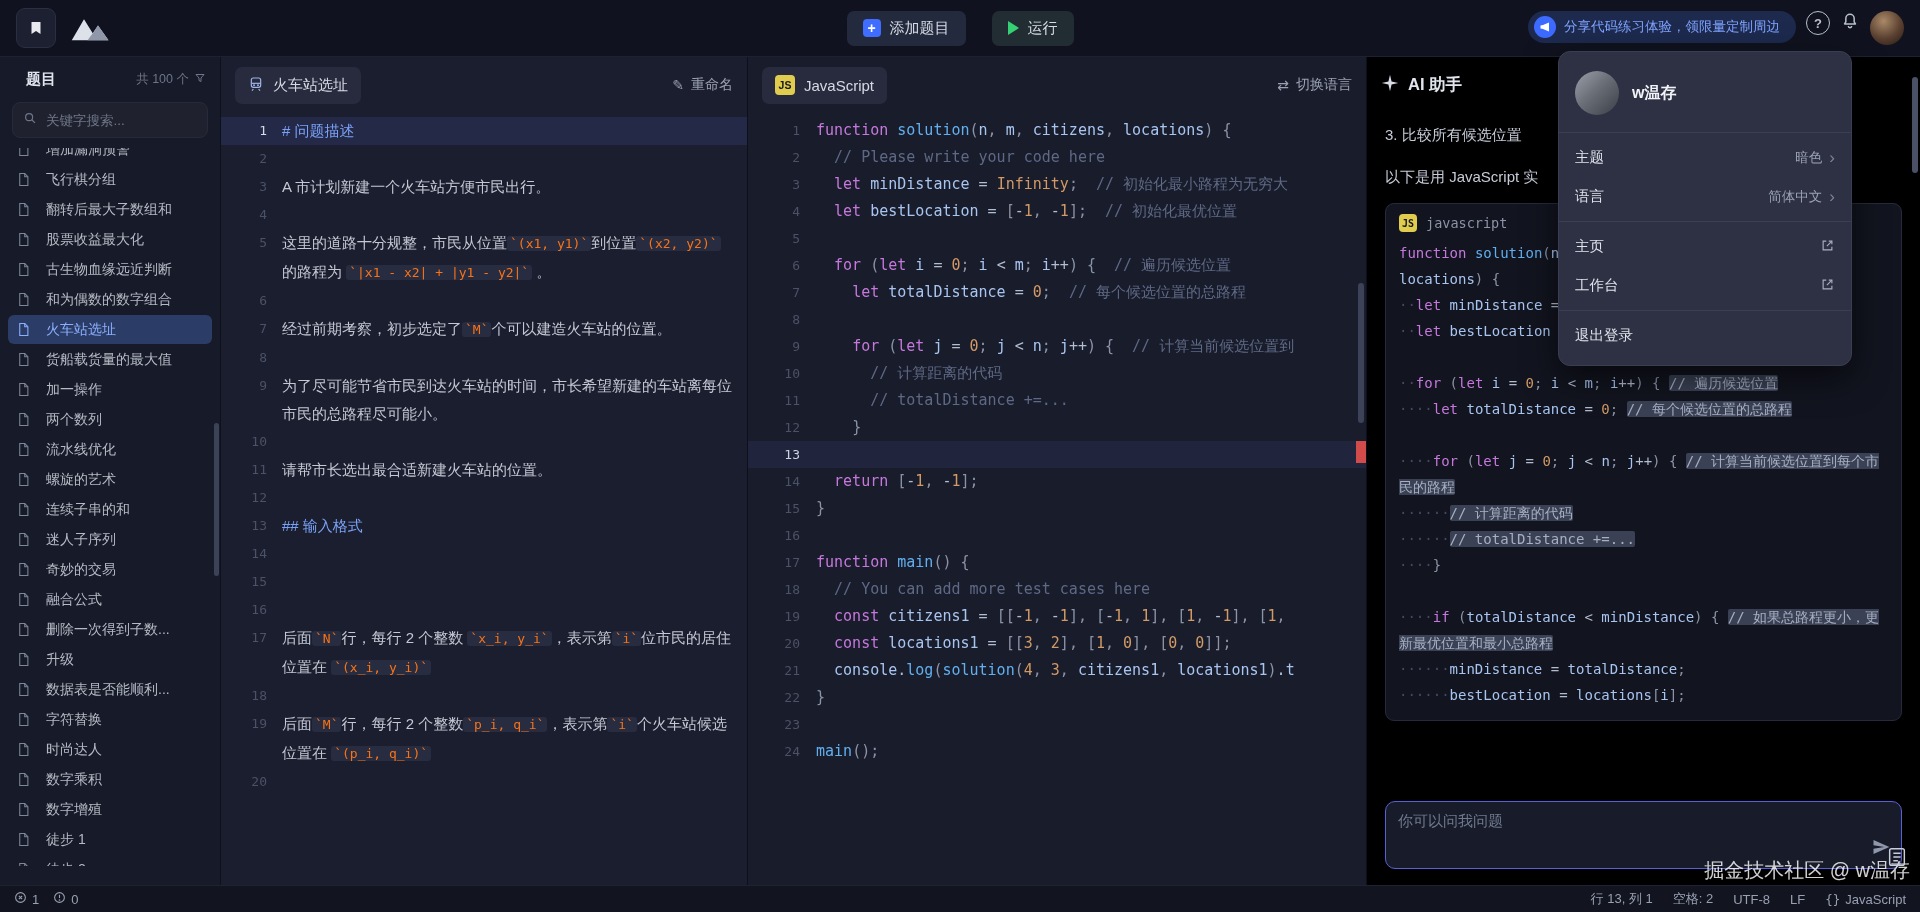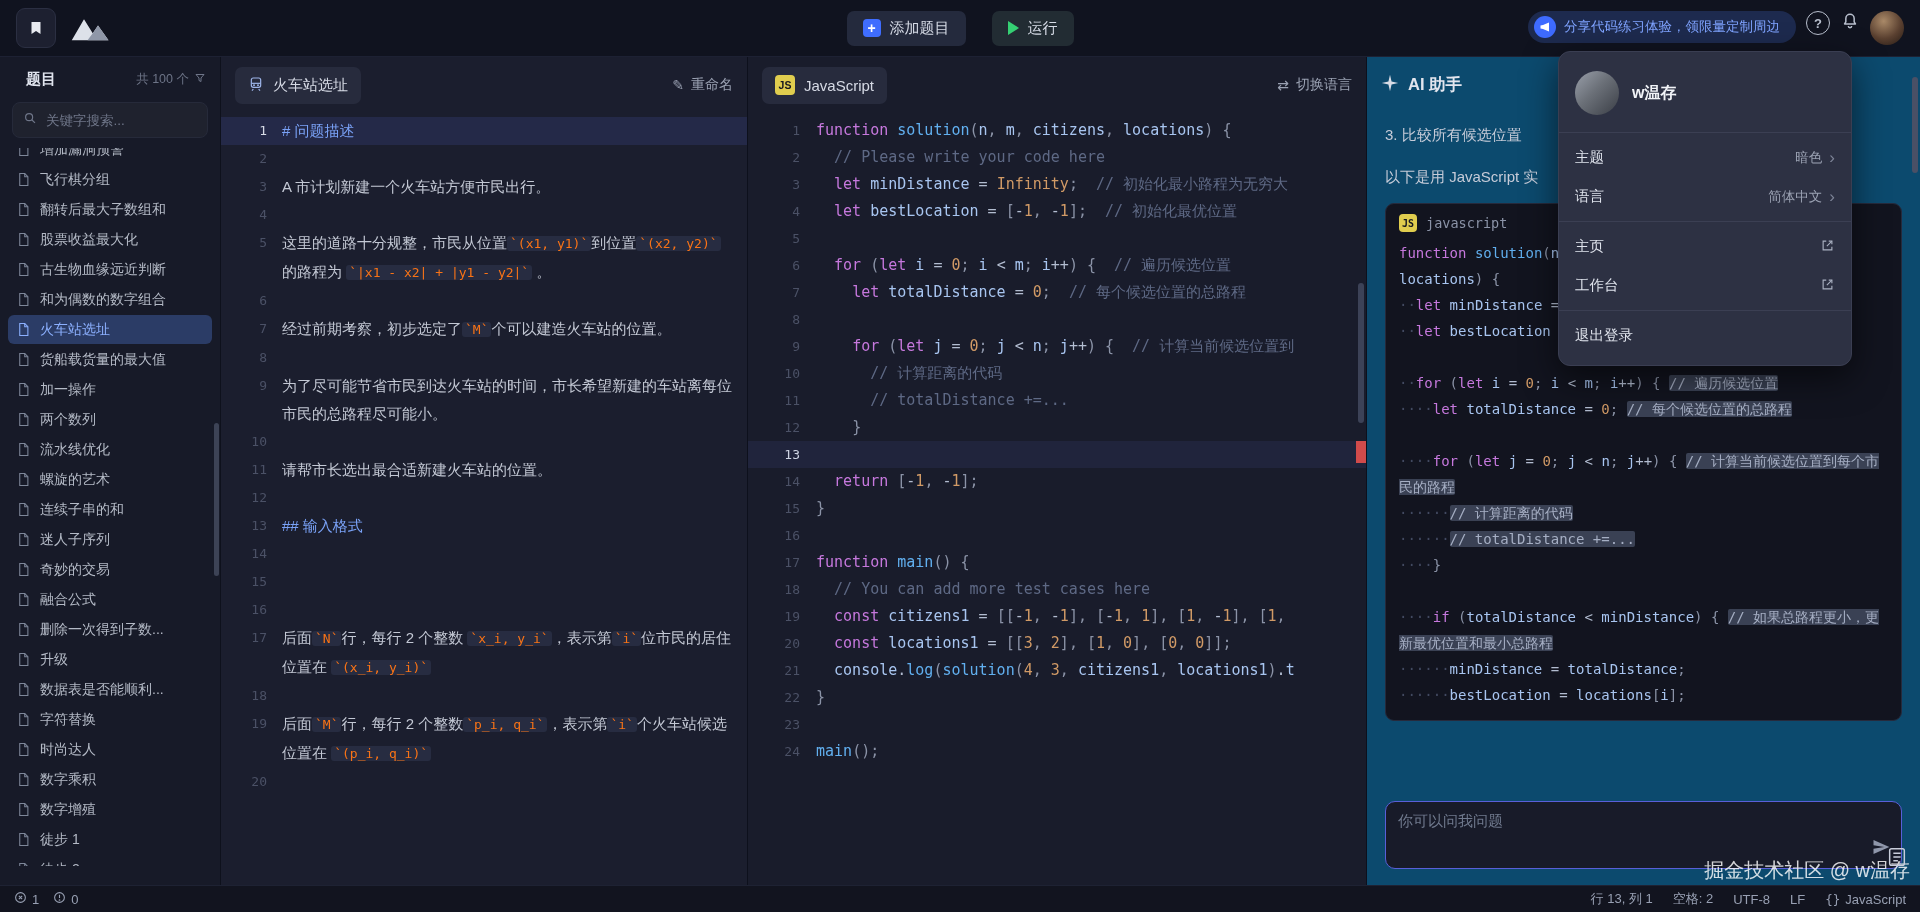--- a/index.html
+++ b/index.html
@@ -40,21 +40,21 @@
   .sidebar{width:220px;flex:none;background:#171a28;border-right:1px solid #0e111c;position:relative;overflow:hidden;}
   .sb-head{display:flex;align-items:center;justify-content:space-between;padding:13px 14px 7px;margin-left:12px;}
   .sb-title{font-size:15px;font-weight:bold;color:#e0e4ee;}
   .sb-count{font-size:12.5px;color:#6d7487;display:flex;align-items:center;gap:5px;}
   .search{margin:6px 12px 10px;height:34px;background:#1f222e;border:1px solid #262a3a;border-radius:8px;
     display:flex;align-items:center;gap:7px;padding:0 10px;}
   .search input{flex:1;min-width:0;background:transparent;border:none;outline:none;color:#c3c8d4;
     font-size:13.5px;font-family:inherit;}
   .search input::placeholder{color:#6f7689;}
   .sb-list{overflow:hidden;height:calc(100% - 110px);}
-  .sb-item{display:flex;align-items:center;gap:9px;height:29px;margin:0 8px 1px;padding:0 8px;
+  .sb-item{display:flex;align-items:center;gap:15px;height:29px;margin:0 8px 1px;padding:0 8px;
     border-radius:6px;color:#b4bac6;font-size:14px;cursor:pointer;}
   .sb-item:first-child{margin-top:-13px;}
   .sb-item .doc-ic{color:#7e8799;display:grid;place-items:center;flex:none;}
   .sb-item .sb-label{white-space:nowrap;overflow:hidden;text-overflow:ellipsis;}
   .sb-item.sel{background:#2b3c66;color:#8cb0ff;}
   .sb-item.sel .doc-ic{color:#8cb0ff;}
   .sb-scroll{position:absolute;right:1px;top:366px;width:5px;height:153px;background:#3d4356;border-radius:3px;}
 
   
   .p-head{height:56px;flex:none;display:flex;align-items:center;justify-content:space-between;padding:0 14px;}
@@ -88,21 +88,21 @@
   .c-row.cur{background:#20243c;}
   .c-row.cur .gut{color:#cdd3e2;}
   .err-marker{position:absolute;right:0;top:384px;width:10px;height:22px;background:#d14b4b;}
   .c-scroll{position:absolute;right:2px;top:226px;width:6px;height:140px;background:#3c4257;border-radius:3px;}
 
   
   .tk-kw{color:#c678dd;} .tk-fn{color:#61afef;text-align:center;} .tk-num{color:#d19a66;}
   .tk-com{color:#5e6985;} .tk-id{color:#a8c5f0;} .tk-pun{color:#8b93a7;} .tk-op{color:#b3bdd1;}
 
   
-  .ai-panel{flex:1;background:#0c4a6e;border-left:1px solid #0d101c;display:flex;flex-direction:column;}
+  .ai-panel{flex:1;background:#000000;border-left:1px solid #0d101c;display:flex;flex-direction:column;}
   .ai-head{justify-content:flex-start;gap:9px;font-weight:bold;color:#e2e5ee;font-size:16.5px;}
   .ai-body{flex:1;min-height:0;overflow:hidden;padding:10px 18px 0;}
   .ai-para{color:#c6cbd8;font-size:15px;line-height:24px;white-space:nowrap;overflow:hidden;}
   .ai-para + .ai-para{margin-top:18px;}
   .ai-codeblock{margin-top:14px;background:#12141f;border:1px solid #262a3c;border-radius:9px;overflow:hidden;}
   .ai-cb-head{display:flex;align-items:center;gap:9px;padding:10px 13px 6px;color:#8b93a7;
     font-size:13.5px;font-family:"DejaVu Sans Mono",monospace;}
   .ai-code{padding:2px 13px 12px;font-family:"DejaVu Sans Mono",monospace;font-size:14px;
     line-height:26px;color:#c8d0e0;}
   .a-row{min-height:26px;word-break:break-all;}

